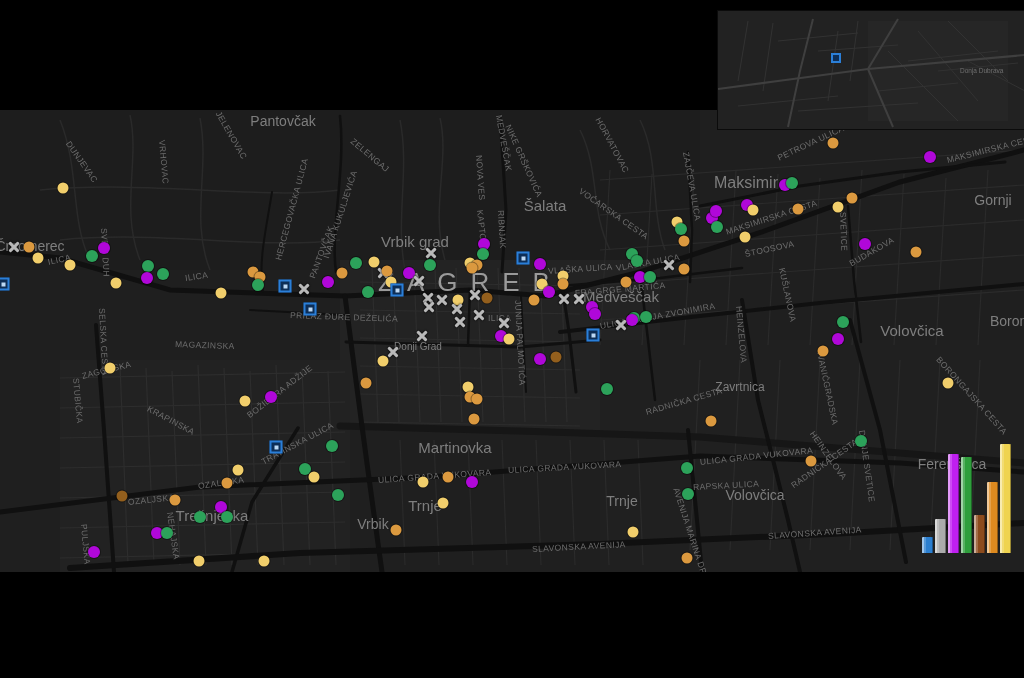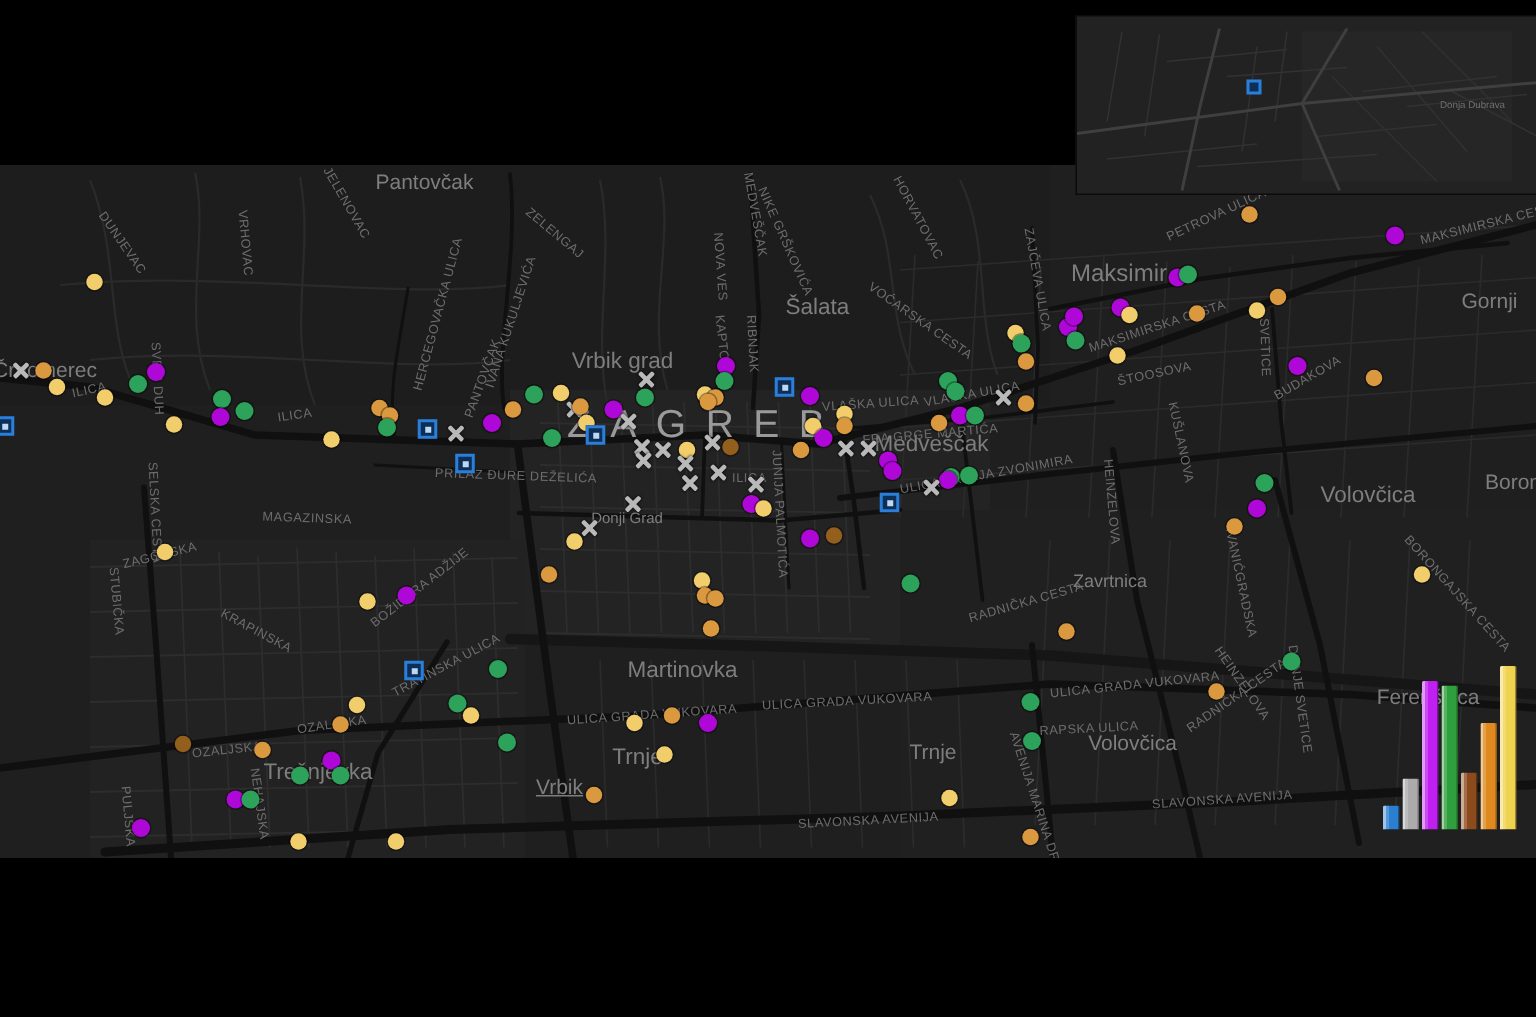--- a/index.html
+++ b/index.html
@@ -159,21 +159,21 @@
         <span class="dlabel" style="left: 415px; top: 131px; font-size: 15px;">Vrbik grad</span>
         <span class="dlabel" style="left: 545px; top: 95px; font-size: 15px;">Šalata</span>
         <span class="dlabel" style="left: 418px; top: 236px; font-size: 10px;">Donji Grad</span>
         <span class="dlabel" style="left: 621px; top: 186px; font-size: 15px;">Medveščak</span>
         <span class="dlabel" style="left: 746px; top: 73px; font-size: 16px;">Maksimir</span>
         <span class="dlabel" style="left: 993px; top: 90px; font-size: 14px;">Gornji</span>
         <span class="dlabel" style="left: 912px; top: 220px; font-size: 15px;">Volovčica</span>
         <span class="dlabel" style="left: 740px; top: 277px; font-size: 12px;">Zavrtnica</span>
         <span class="dlabel" style="left: 455px; top: 337px; font-size: 15px;">Martinovka</span>
         <span class="dlabel" style="left: 425px; top: 395px; font-size: 15px;">Trnje</span>
-        <span class="dlabel" style="left: 373px; top: 414px; font-size: 14px; text-decoration: underline;">Vrbik</span>
+        <span class="dlabel" style="left: 373px; top: 414px; font-size: 14px;">Vrbik</span>
         <span class="dlabel" style="left: 622px; top: 391px; font-size: 14px;">Trnje</span>
         <span class="dlabel" style="left: 755px; top: 385px; font-size: 14px;">Volovčica</span>
         <span class="dlabel" style="left: 212px; top: 405px; font-size: 15px;">Trešnjevka</span>
         <span class="dlabel" style="left: 952px; top: 354px; font-size: 14px;">Ferenščica</span>
         <span class="dlabel" style="left: 30px; top: 136px; font-size: 14px;">Črnomerec</span>
         <span class="dlabel" style="left: 1018px; top: 211px; font-size: 14px;">Borongaj</span>
         <span class="slabel" style="left: 48px; top: 147px; transform: rotate(-12deg);">ILICA</span>
         <span class="slabel" style="left: 185px; top: 163px; transform: rotate(-8deg);">ILICA</span>
         <span class="slabel" style="left: 488px; top: 203px; transform: rotate(0deg);">ILICA</span>
         <span class="slabel" style="left: 68px; top: 27px; transform: rotate(55deg);">DUNJEVAC</span>

